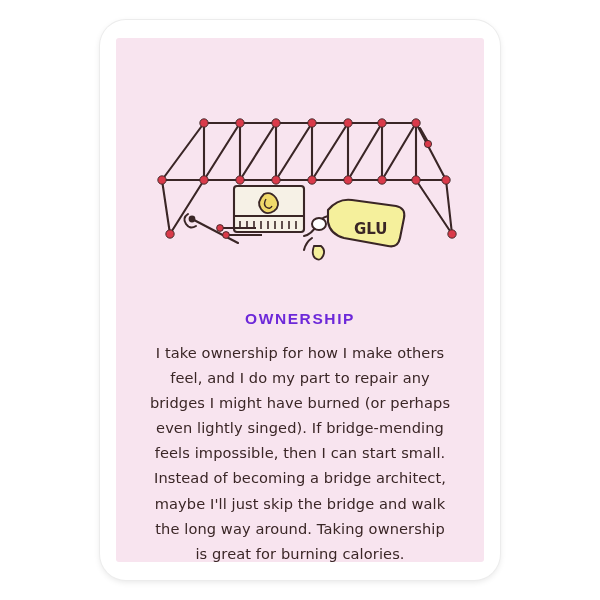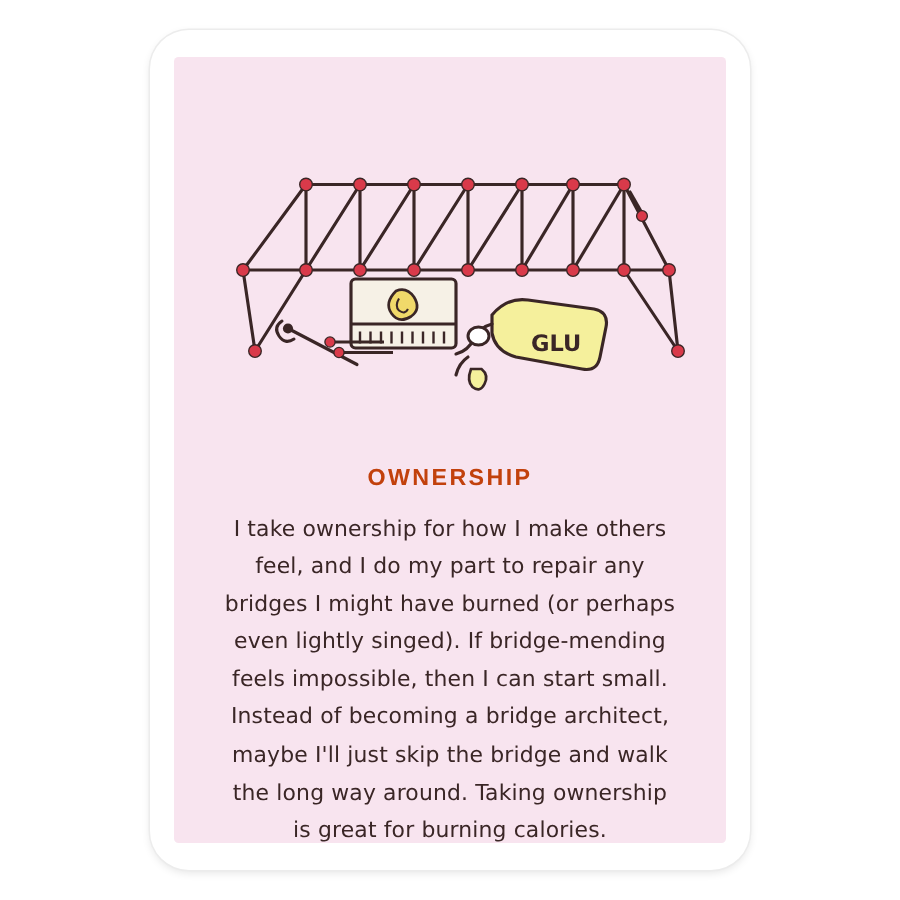--- a/index.html
+++ b/index.html
@@ -53,21 +53,21 @@
   .illustration svg {
     display: block;
     width: 100%;
     height: 100%;
   }
   .title {
     font-family: "Liberation Sans", sans-serif;
     font-weight: bold;
     font-size: 15.5px;
     letter-spacing: 1.6px;
-    color: #c2410c;
+    color: #6d28d9;
     text-align: center;
     margin: 4px 0 12px 0;
   }
   .body-text {
     font-family: "DejaVu Sans", sans-serif;
     font-size: 14.6px;
     line-height: 1.72;
     color: #3a2626;
     text-align: center;
     width: 304px;

